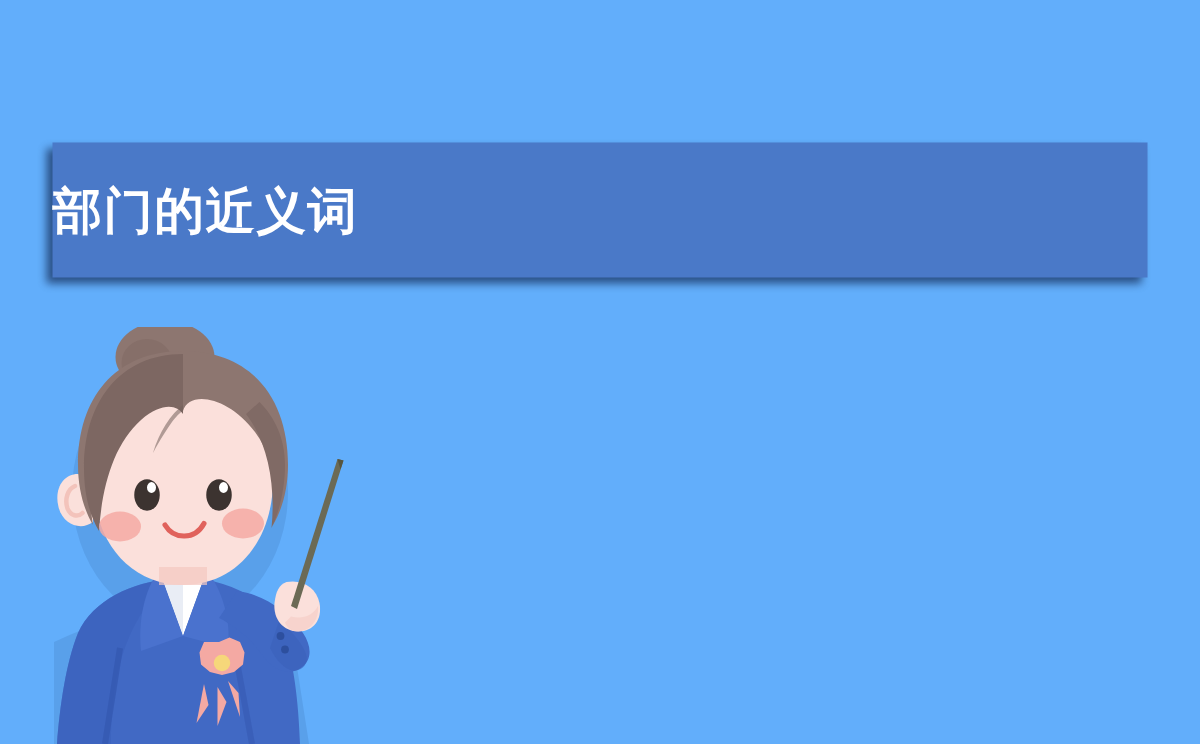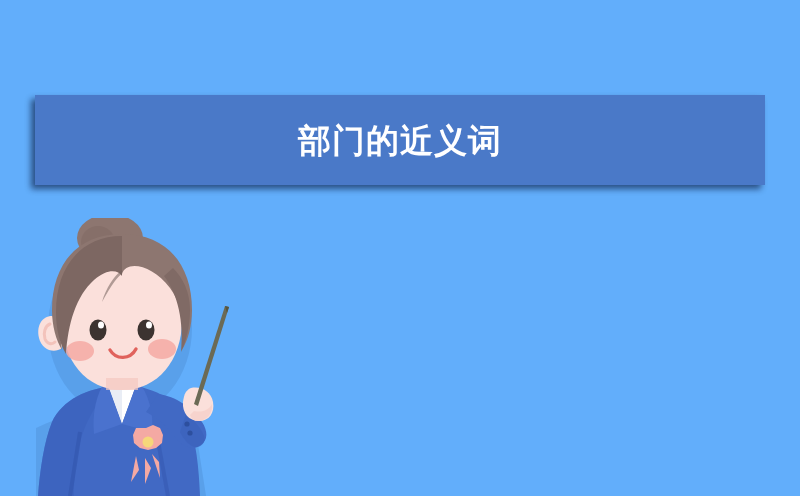--- a/index.html
+++ b/index.html
@@ -41,21 +41,21 @@
   }
   #banner {
     position: absolute;
     left: 0;
     top: 0;
     width: 730px;
     height: 90px;
     background: #4a79c8;
     display: flex;
     align-items: center;
-    justify-content: center;
+    justify-content: flex-start;
   }
   #banner-title {
     color: #ffffff;
     font-size: 33px;
     font-weight: bold;
     letter-spacing: 1px;
     line-height: 1;
     text-align: center;
     user-select: none;
   }

